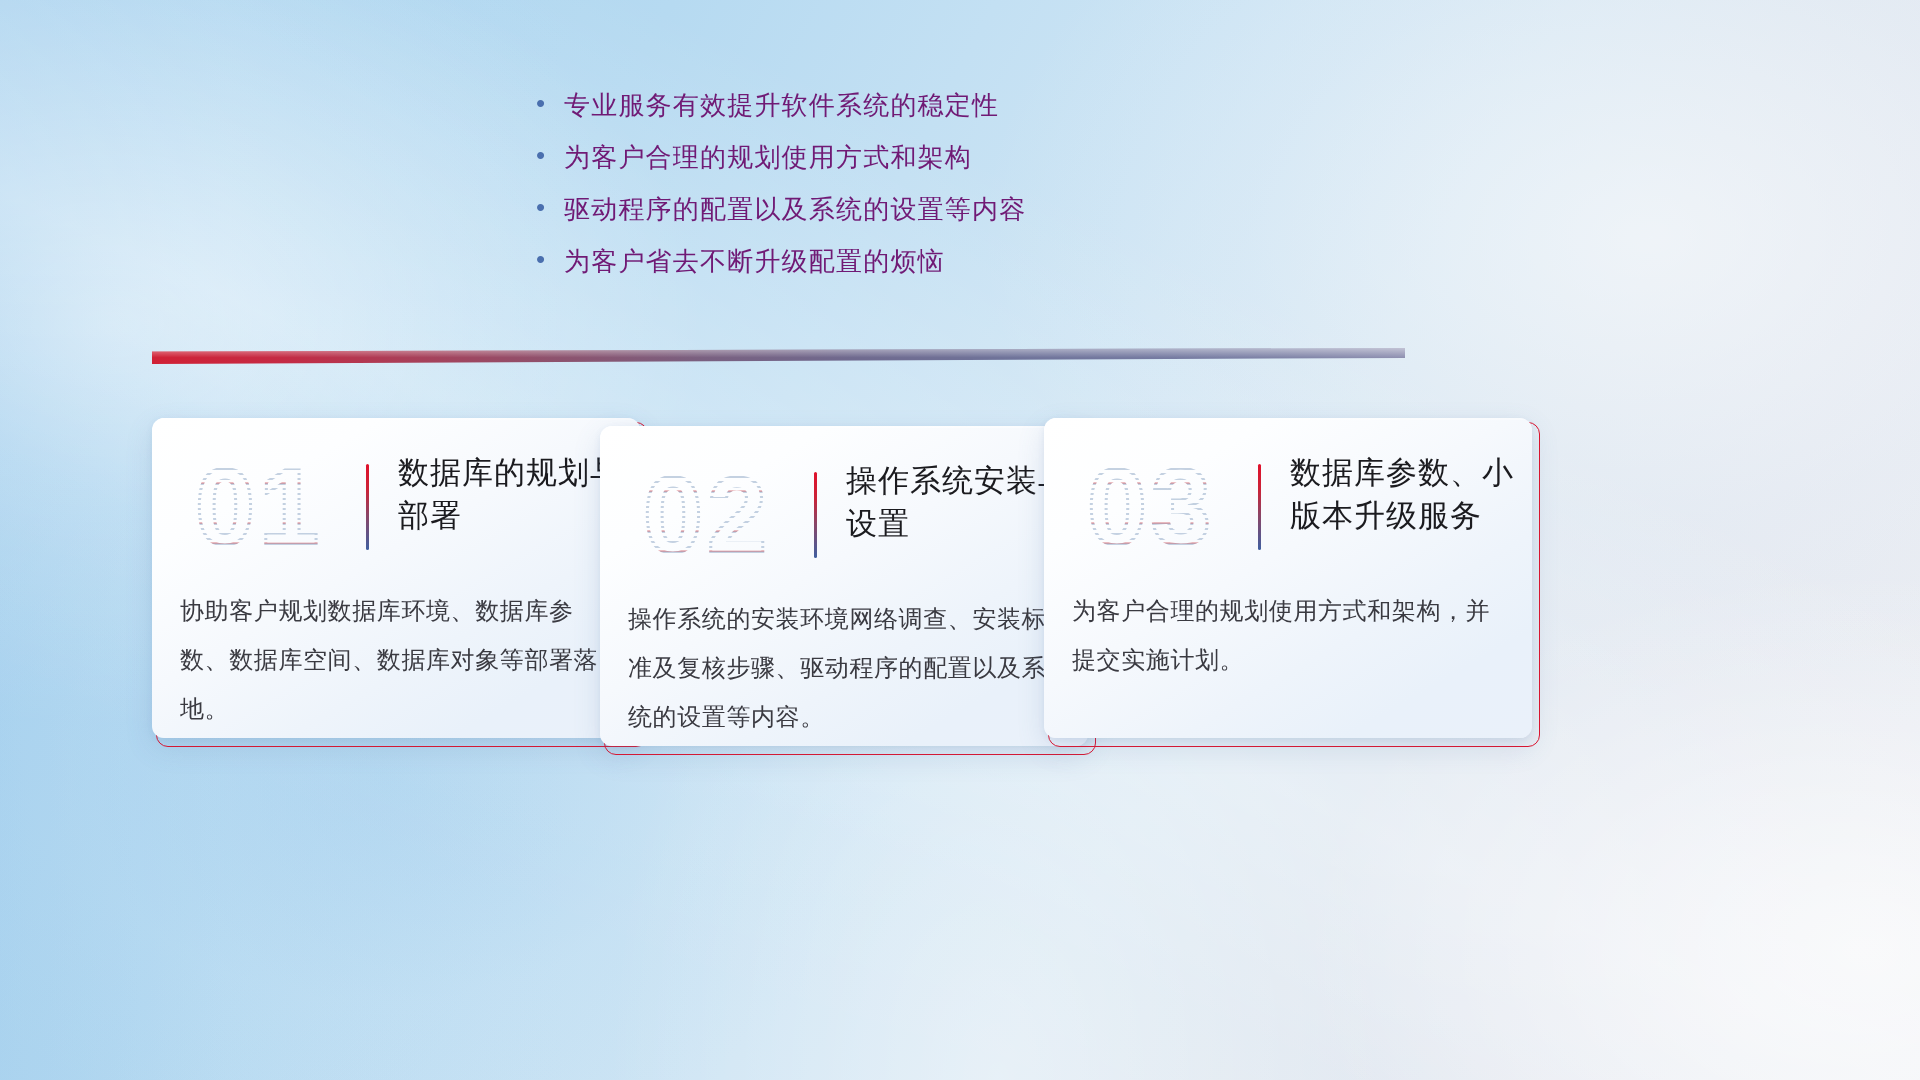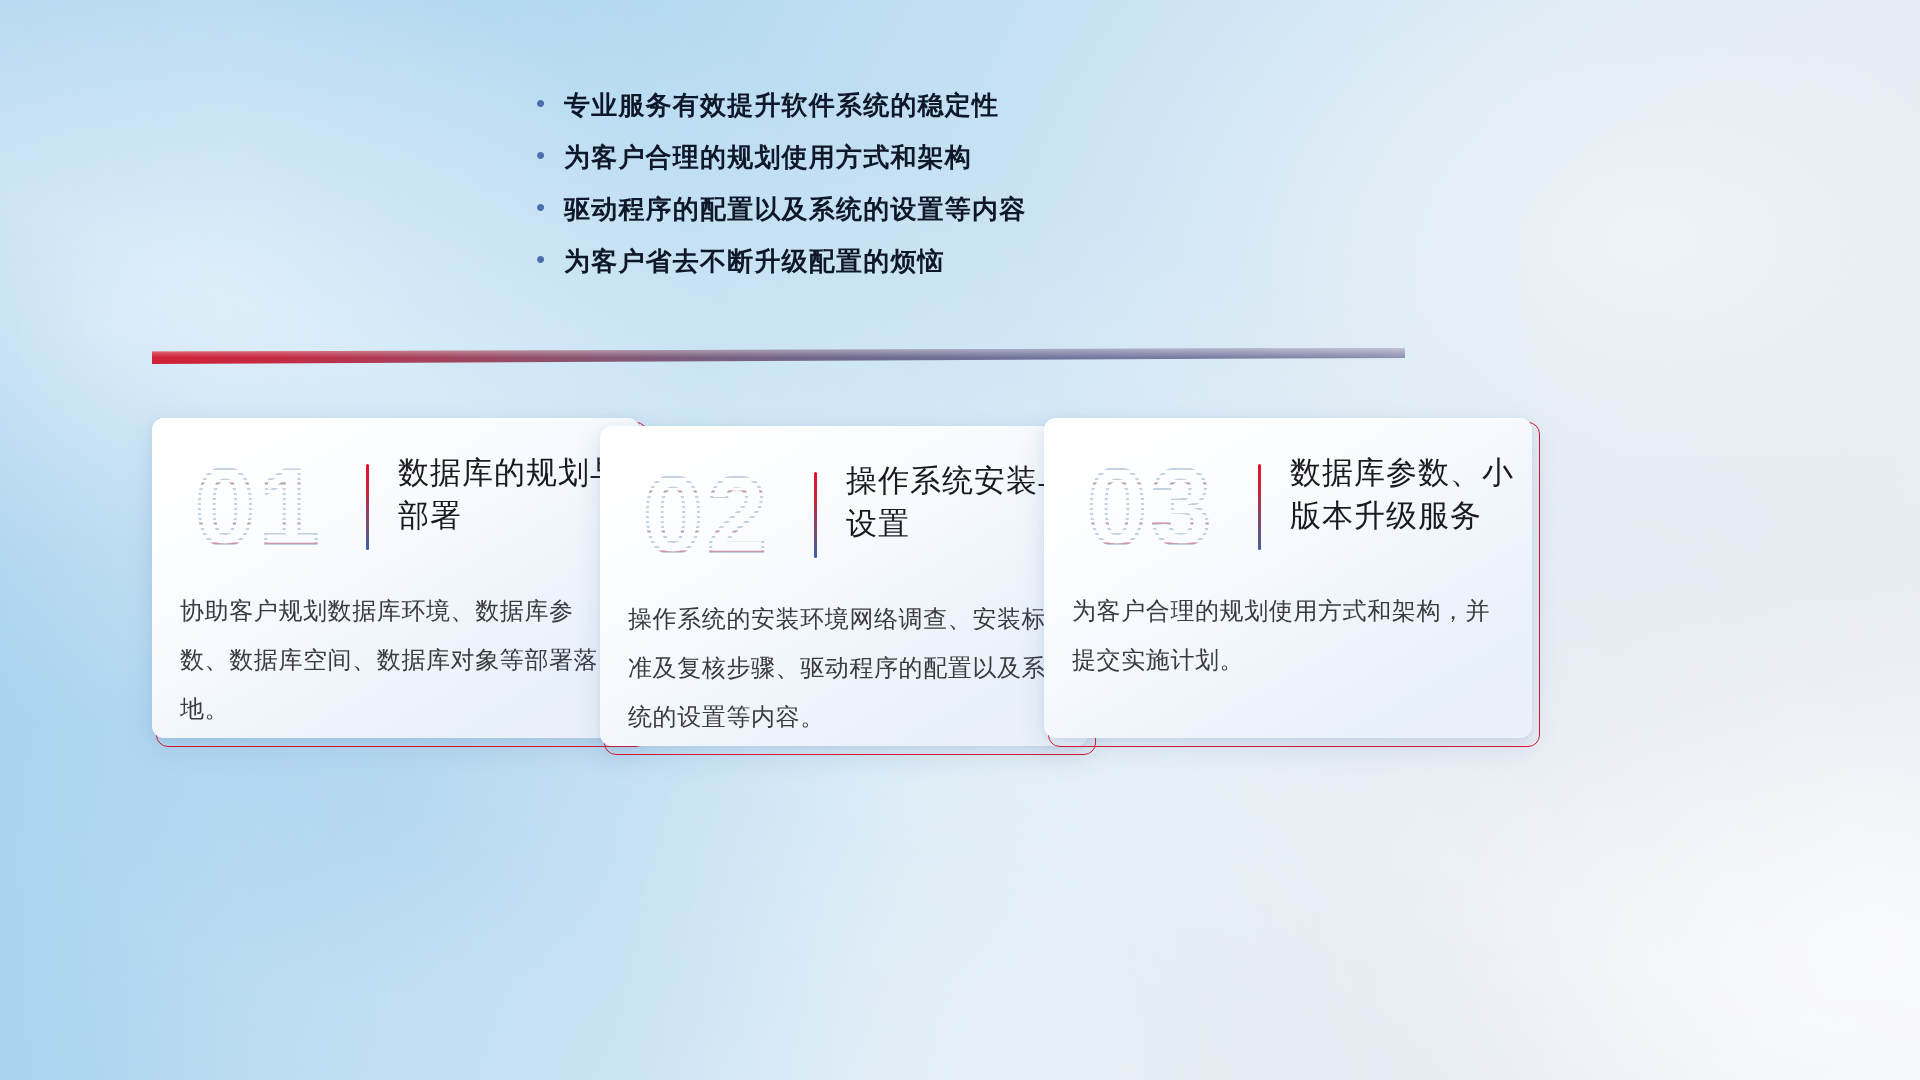--- a/index.html
+++ b/index.html
@@ -58,23 +58,23 @@
     display:flex; align-items:baseline;
     height:52px;
   }
   .bullet-dot {
     width:28px; flex:0 0 28px;
     color:#4a6fae; font-size:26px; line-height:1;
     position:relative; top:-2px;
   }
   .bullet-text {
     font-size:26px;
-    color:#0f172a;
+    color:#701a75;
     letter-spacing:1.2px;
-    font-weight:700;
+    font-weight:400;
     white-space:nowrap;
   }
 
   
   #divider {
     position:absolute; left:152px; top:348px; width:1253px; height:16px; z-index:5;
   }
   .div-shape {
     position:absolute; left:0; top:0; width:100%; height:100%;
     background:linear-gradient(to right,

